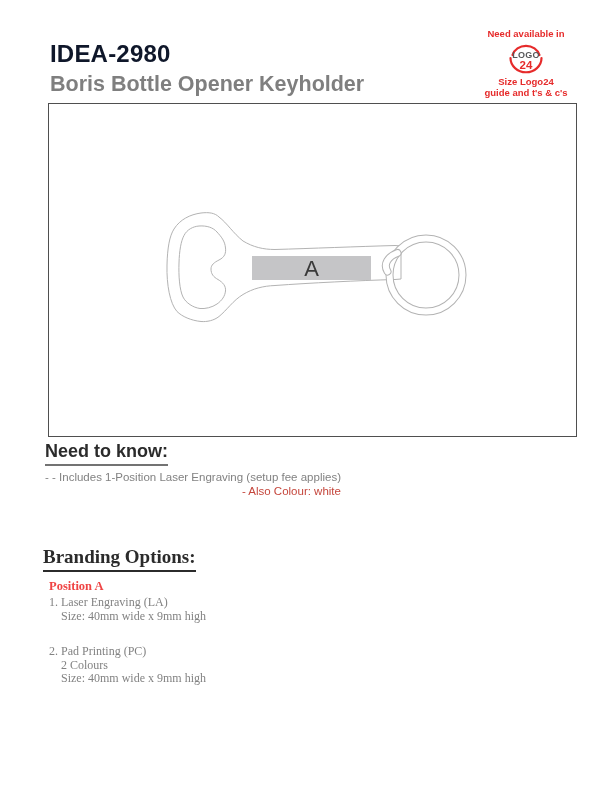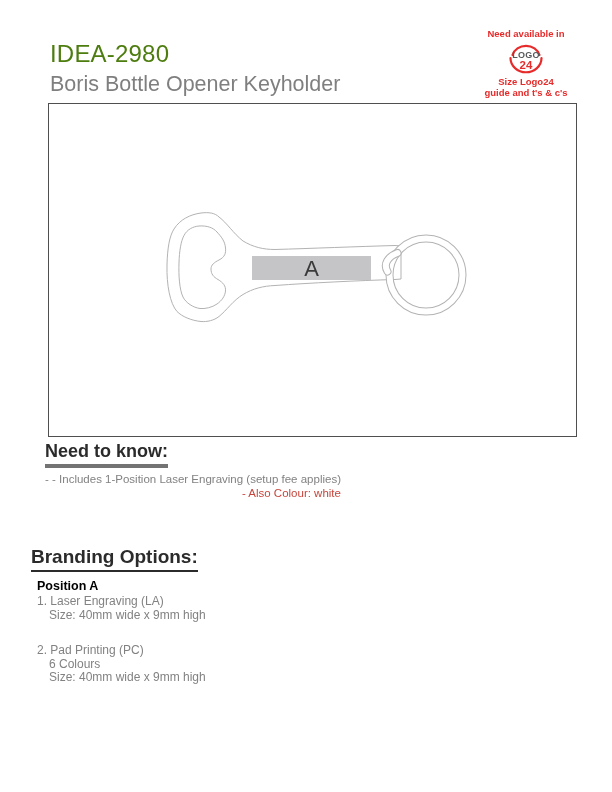--- a/index.html
+++ b/index.html
@@ -10,28 +10,28 @@
     width: 612px;
     height: 792px;
     background: #ffffff;
     overflow: hidden;
   }
 
   
   .title-block { position: absolute; left: 50px; top: 40px; }
   .product-code {
     font-size: 24px;
-    font-weight: normal;
-    color: #4d7c0f;
+    font-weight: bold;
+    color: #0f172a;
     letter-spacing: 0.2px;
   }
   .product-name {
     margin-top: 4px;
     font-size: 21.5px;
-    font-weight: normal;
+    font-weight: bold;
     color: #7f7f7f;
   }
 
   
   .logo24-block {
     position: absolute;
     left: 468px;
     top: 28px;
     width: 116px;
     text-align: center;
@@ -57,47 +57,47 @@
   }
   .opener-svg { position: absolute; left: 108px; top: 99px; }
 
   
   .need-section { position: absolute; left: 45px; top: 441px; }
   .section-title {
     display: inline-block;
     font-size: 18px;
     font-weight: bold;
     color: #2b2b2b;
-    border-bottom: 4px solid #737373;
+    border-bottom: 2px solid #737373;
     padding-bottom: 2px;
   }
   .need-lines { margin-top: 5px; }
   .info-line {
     font-size: 11.5px;
     line-height: 13.5px;
     color: #828282;
     text-align: right;
   }
   .info-line.red { color: #c5463c; }
 
   
-  .branding-section { position: absolute; left: 31px; top: 546px; }
+  .branding-section { position: absolute; left: 43px; top: 546px; font-family: Liberation Serif, serif; }
   .branding-title {
     display: inline-block;
     font-size: 19px;
     font-weight: bold;
     color: #2b2b2b;
     border-bottom: 2px solid #2b2b2b;
     padding-bottom: 2px;
   }
   .position-block { margin-top: 7px; padding-left: 6px; }
   .position-title {
     font-size: 12.5px;
     font-weight: bold;
-    color: #000000;
+    color: #ef4444;
   }
   .method { margin-top: 2px; }
   .method + .method { margin-top: 22px; }
   .method-line {
     font-size: 12px;
     line-height: 13.5px;
     color: #828282;
   }
   .method-detail { padding-left: 12px; }
 </style>
@@ -177,19 +177,19 @@
   <div class="branding-section">
     <div class="branding-title">Branding Options:</div>
     <div class="position-block">
       <div class="position-title">Position A</div>
       <div class="method">
         <div class="method-line">1. Laser Engraving (LA)</div>
         <div class="method-line method-detail">Size: 40mm wide x 9mm high</div>
       </div>
       <div class="method">
         <div class="method-line">2. Pad Printing (PC)</div>
-        <div class="method-line method-detail">6 Colours</div>
+        <div class="method-line method-detail">2 Colours</div>
         <div class="method-line method-detail">Size: 40mm wide x 9mm high</div>
       </div>
     </div>
   </div>
 
 </div>
 
 </body></html>

